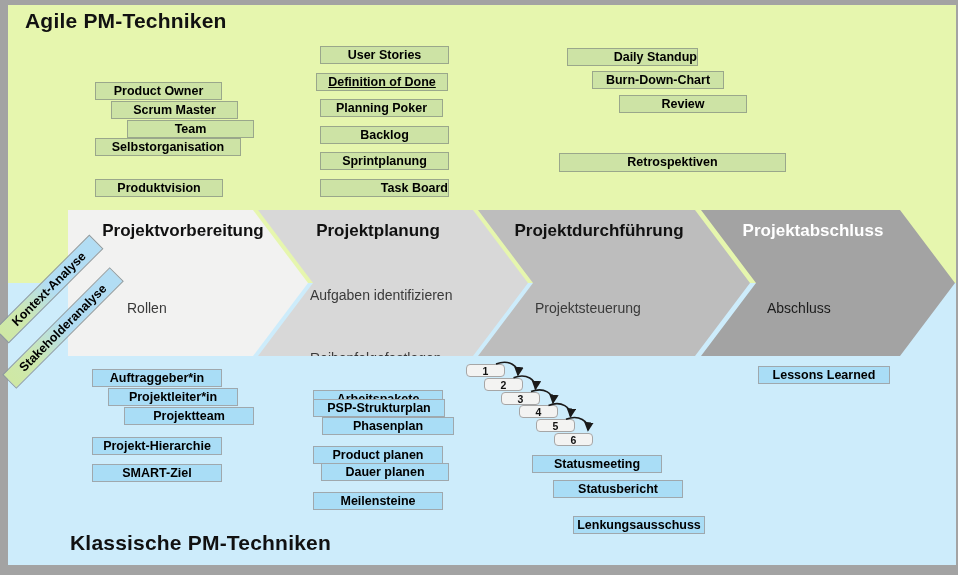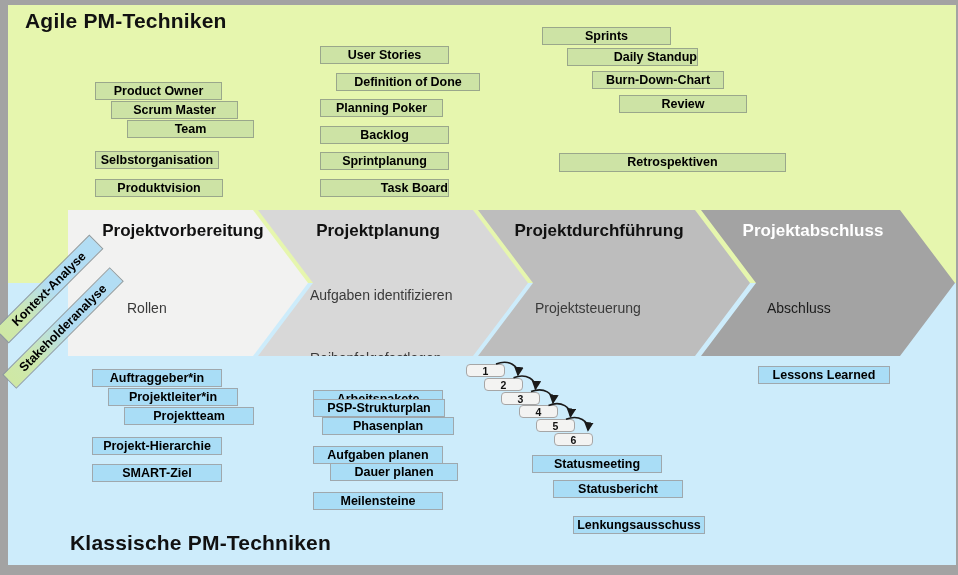--- a/index.html
+++ b/index.html
@@ -46,31 +46,30 @@
 
   <div id="green-panel" class="panel"></div>
   <div id="blue-panel" class="panel"></div>
 
   <div class="zone-title" style="left:25px;top:9px;">Agile PM-Techniken</div>
   <div class="zone-title" style="left:25px;top:531px;margin-left:45px;">Klassische PM-Techniken</div>
 
   <div class="gbox" style="left:95px;top:82px;width:127px;">Product Owner</div>
   <div class="gbox" style="left:111px;top:101px;width:127px;">Scrum Master</div>
   <div class="gbox" style="left:127px;top:120px;width:127px;">Team</div>
-  <div class="gbox" style="left:95px;top:151px;width:124px;">Selbstorganisation</div>
+  <div class="gbox" style="left:95px;top:138px;width:146px;">Selbstorganisation</div>
   <div class="gbox" style="left:95px;top:179px;width:128px;">Produktvision</div>
 
   <div class="gbox" style="left:320px;top:46px;width:129px;">User Stories</div>
-  <div class="gbox" style="left:336px;top:73px;width:144px;">Definition of Done</div>
+  <div class="gbox" style="left:316px;top:73px;width:132px;text-decoration:underline;">Definition of Done</div>
   <div class="gbox" style="left:320px;top:99px;width:123px;">Planning Poker</div>
   <div class="gbox" style="left:320px;top:126px;width:129px;">Backlog</div>
   <div class="gbox" style="left:320px;top:152px;width:129px;">Sprintplanung</div>
   <div class="gbox" style="left:320px;top:179px;width:129px;text-align:right;">Task Board</div>
 
-  <div class="gbox" style="left:542px;top:27px;width:129px;">Sprints</div>
   <div class="gbox" style="left:567px;top:48px;width:131px;text-align:right;">Daily Standup</div>
   <div class="gbox" style="left:592px;top:71px;width:132px;">Burn-Down-Chart</div>
   <div class="gbox" style="left:619px;top:95px;width:128px;">Review</div>
   <div class="gbox" style="left:559px;top:153px;width:227px;height:19px;line-height:17px;">Retrospektiven</div>
 
   <div id="chev-1" class="chev">
     <div class="chev-title" style="right:10px;">Projektvorbereitung</div>
     <div class="chev-items" style="left:59px;top:46px;">
       <div>Rollen</div>
       <div>Organisation</div>
@@ -115,22 +114,22 @@
 
   <div class="bbox" style="left:92px;top:369px;width:130px;">Auftraggeber*in</div>
   <div class="bbox" style="left:108px;top:388px;width:130px;">Projektleiter*in</div>
   <div class="bbox" style="left:124px;top:407px;width:130px;">Projektteam</div>
   <div class="bbox" style="left:92px;top:437px;width:130px;">Projekt-Hierarchie</div>
   <div class="bbox" style="left:92px;top:464px;width:130px;">SMART-Ziel</div>
 
   <div class="bbox" style="left:313px;top:390px;width:130px;">Arbeitspakete</div>
   <div class="bbox" style="left:313px;top:399px;width:132px;">PSP-Strukturplan</div>
   <div class="bbox" style="left:322px;top:417px;width:132px;">Phasenplan</div>
-  <div class="bbox" style="left:313px;top:446px;width:130px;">Aufgaben planen</div>
-  <div class="bbox" style="left:330px;top:463px;width:128px;">Dauer planen</div>
+  <div class="bbox" style="left:313px;top:446px;width:130px;">Product planen</div>
+  <div class="bbox" style="left:321px;top:463px;width:128px;">Dauer planen</div>
   <div class="bbox" style="left:313px;top:492px;width:130px;">Meilensteine</div>
 
   <div class="numbox" style="left:466px;top:364px;">1</div>
   <div class="numbox" style="left:484px;top:378px;">2</div>
   <div class="numbox" style="left:501px;top:392px;">3</div>
   <div class="numbox" style="left:519px;top:405px;">4</div>
   <div class="numbox" style="left:536px;top:419px;">5</div>
   <div class="numbox" style="left:554px;top:433px;">6</div>
 
   <svg id="seq-arrows" viewBox="0 0 180 105">

